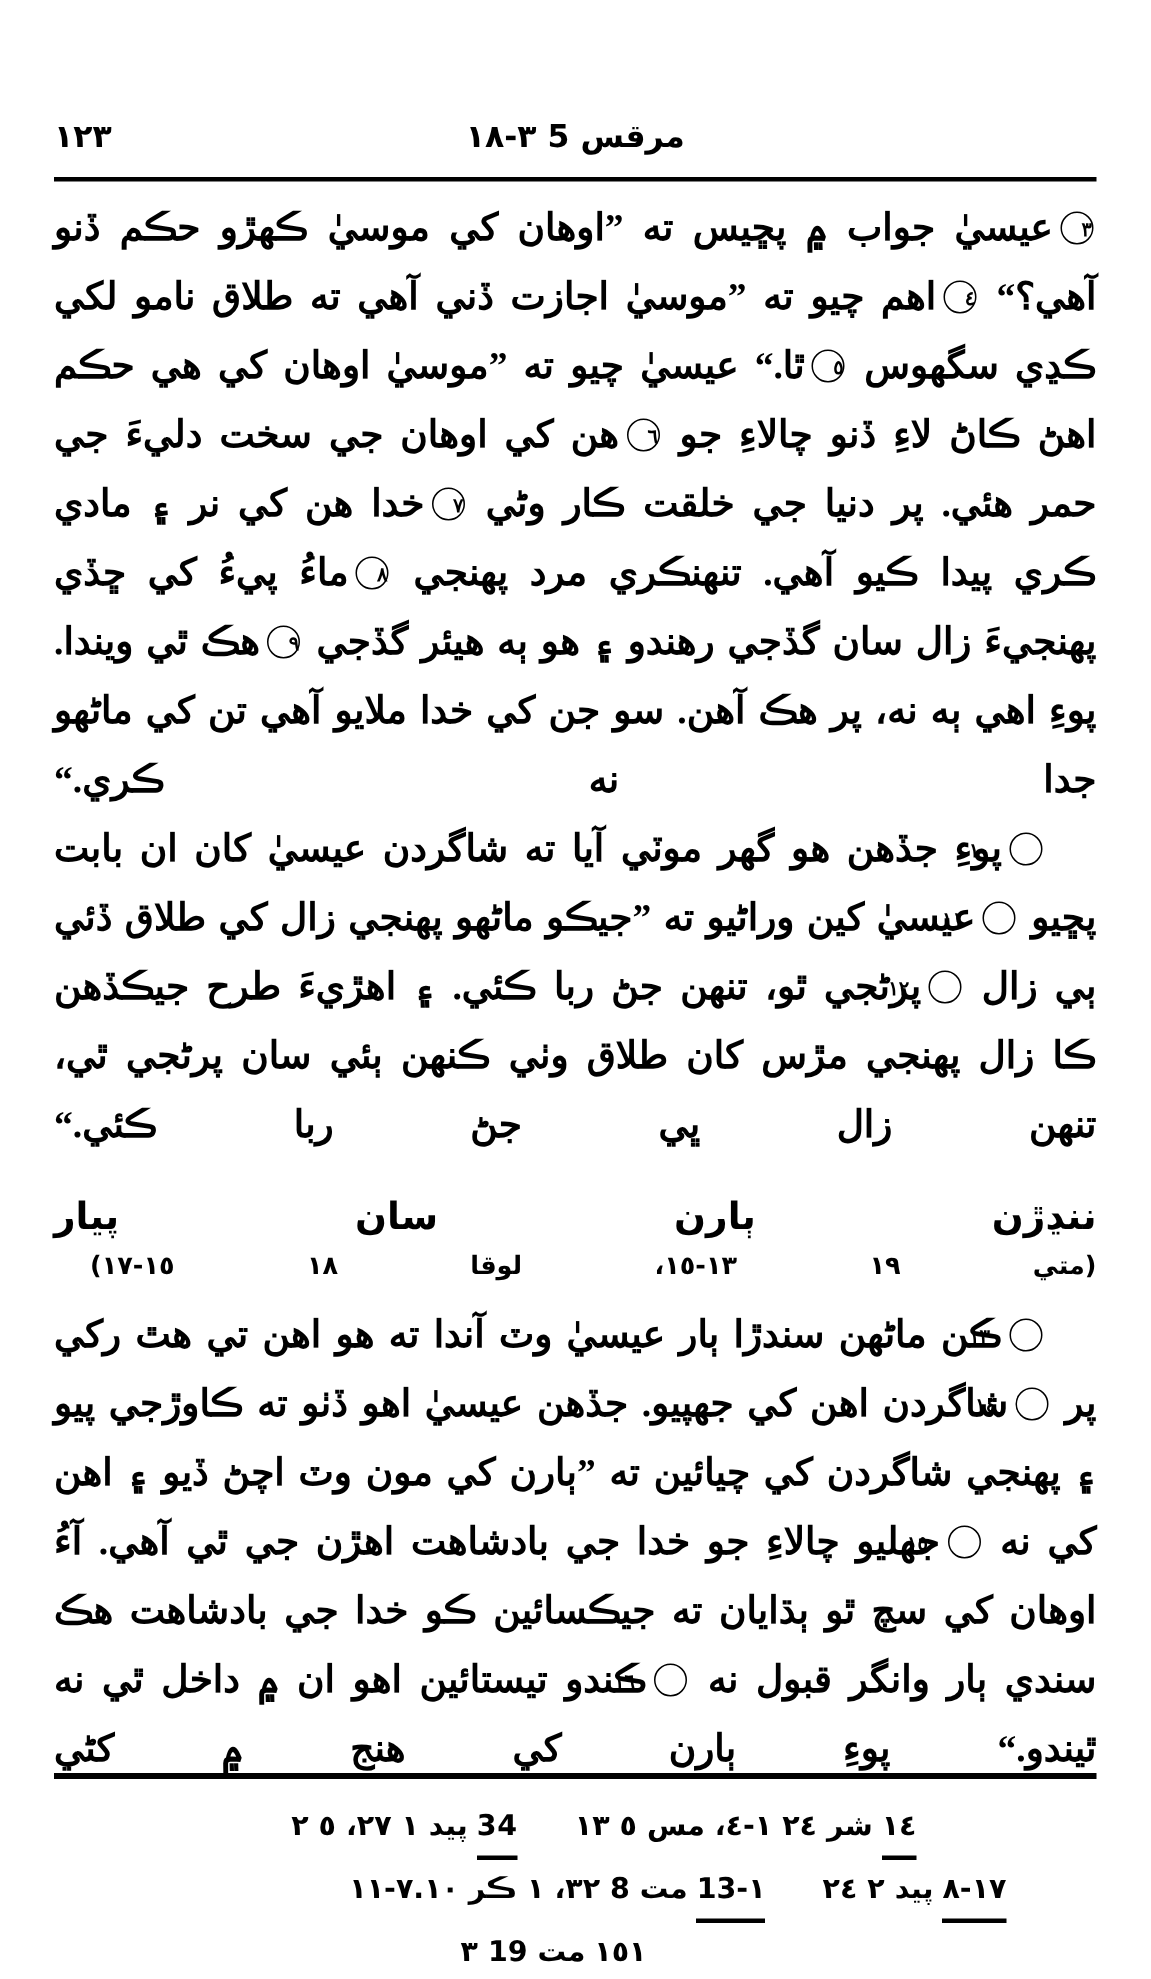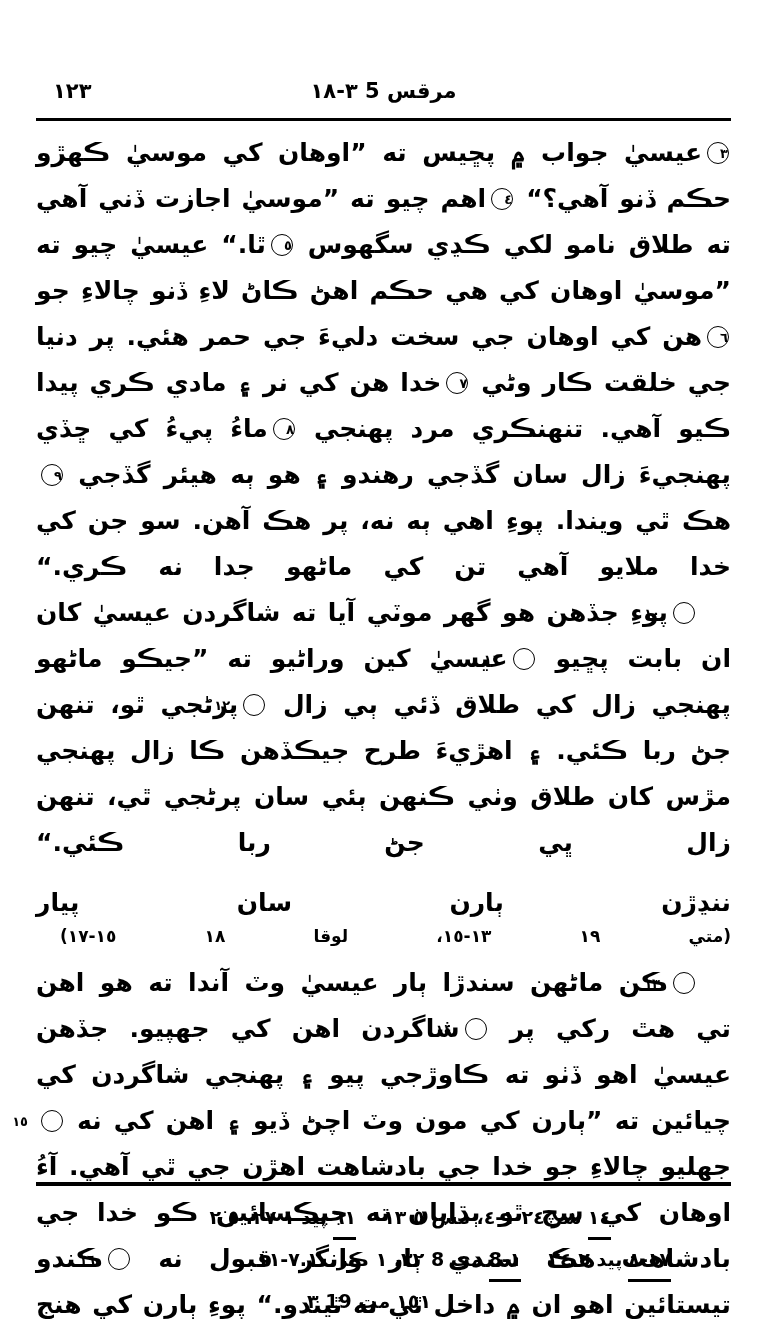--- a/index.html
+++ b/index.html
@@ -27,21 +27,21 @@
   .running-head {
     position: absolute;
     top: 76px;
     left: 36px;
     right: 36px;
     height: 32px;
     direction: rtl;
   }
   .folio {
     position: absolute;
-    left: 17px;
+    left: 0;
     top: 0;
     font-size: 21px;
     font-weight: 700;
     letter-spacing: 1px;
     line-height: 30px;
     text-align: center;
   }
   .head-title {
     position: absolute;
     left: 0;
@@ -76,20 +76,21 @@
   .para {
     font-size: 25px;
     line-height: 46px;
     font-weight: 600;
     letter-spacing: 0px;
     margin: 0 0 0 0;
     direction: rtl;
     text-align: justify;
     text-align-last: justify;
     word-spacing: 2px;
+    font-family: Liberation Serif, serif;
   }
   .para.indent-first {
     text-indent: 34px;
   }
 
   .vnum {
     display: inline-block;
     width: 22px;
     height: 22px;
     line-height: 21px;
@@ -147,21 +148,21 @@
   .fn-row {
     display: block;
     text-align: center;
     white-space: nowrap;
   }
   .fn-row.row-1 { padding-right: 120px; text-align: right; }
   .fn-row.row-2 { padding-right: 60px; text-align: right; }
   .fn-row.row-3 { padding-right: 300px; text-align: right; }
   .fn-item {
     display: inline-block;
-    margin-left: 27px;
+    margin-left: 38px;
   }
   .fn-item:last-child { margin-left: 0; }
   .fn-key {
     font-weight: 700;
     border-bottom: 3px solid #000;
     padding-bottom: 1px;
     margin-left: 6px;
     display: inline-block;
   }
   .fn-val {
@@ -190,19 +191,19 @@
           </div>
           <div class="para indent-first"><span><span class="vnum">١٣</span><span>ڪن ماڻهن سندڙا ٻار عيسيٰ وٽ آندا ته هو اهن تي هٿ رکي پر </span></span><span><span class="vnum">١٤</span><span>شاگردن اهن کي جهپيو. جڏهن عيسيٰ اهو ڏٺو ته ڪاوڙجي پيو ۽ </span></span><span><span>پهنجي شاگردن کي چيائين ته ”ٻارن کي مون وٽ اچڻ ڏيو ۽ اهن کي نه </span></span><span><span class="vnum">١٥</span><span>جهليو چالاءِ جو خدا جي بادشاهت اهڙن جي ٿي آهي. آءُ اوهان کي سچ </span></span><span><span>ٿو ٻڌايان ته جيڪسائين ڪو خدا جي بادشاهت هڪ سندي ٻار وانگر قبول نه </span></span><span><span class="vnum">١٦</span><span>ڪندو تيستائين اهو ان ۾ داخل ٿي نه ٿيندو.“ پوءِ ٻارن کي هنج ۾ کڻي </span></span></div>
         </div>
       </div>
   </div>
 
   <div class="foot-rule"></div>
 
   <div class="footnotes">
     <div id="footnote-slot">
-        <div class="fn-row row-1"><span class="fn-item"><span class="fn-key">١٤</span><span class="fn-val">شر ٢٤ ١-٤، مس ٥ ١٣</span></span><span class="fn-item"><span class="fn-key">٦١</span><span class="fn-val">پيد ١ ٢٧، ٥ ٢</span></span></div>
-        <div class="fn-row row-2"><span class="fn-item"><span class="fn-key">١٧-٨</span><span class="fn-val">پيد ٢ ٢٤</span></span><span class="fn-item"><span class="fn-key">١-8</span><span class="fn-val">مت 8 ٣٢، ١ ڪر ٧.١٠-١١</span></span></div>
+        <div class="fn-row row-1"><span class="fn-item"><span class="fn-key">١٤</span><span class="fn-val">شر ٢٤ ١-٤، مس ٥ ١٣</span></span><span class="fn-item"><span class="fn-key">34</span><span class="fn-val">پيد ١ ٢٧، ٥ ٢</span></span></div>
+        <div class="fn-row row-2"><span class="fn-item"><span class="fn-key">١٧-٨</span><span class="fn-val">پيد ٢ ٢٤</span></span><span class="fn-item"><span class="fn-key">١-13</span><span class="fn-val">مت 8 ٣٢، ١ ڪر ٧.١٠-١١</span></span></div>
         <div class="fn-row row-3"><span class="fn-item"><span class="fn-key">١٥١</span><span class="fn-val">مت 19 ٣</span></span></div>
       </div>
   </div>
 
 </div>
 
 </body></html>

